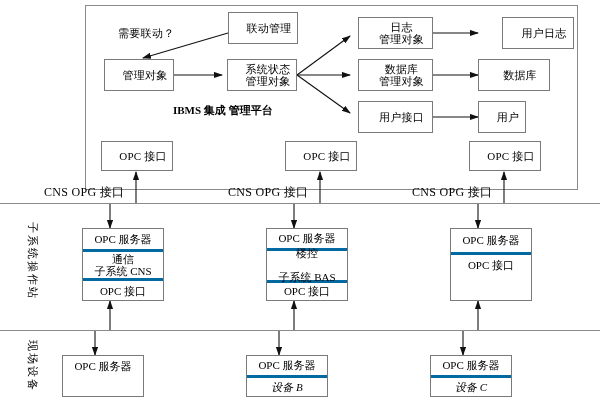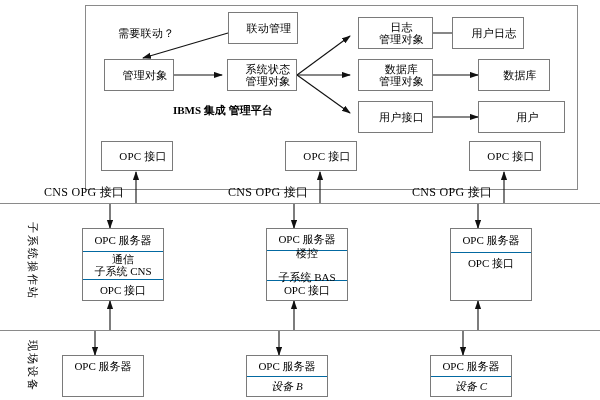--- a/index.html
+++ b/index.html
@@ -68,21 +68,21 @@
   }
   
   .unit{
     position:absolute;
     border:1px solid #7a7a7a;
     box-sizing:border-box;
     background:#ffffff;
     display:flex;flex-direction:column;
   }
   .unit .cell{
-    border-bottom:1px solid #0369a1;
+    border-bottom:3px solid #0369a1;
     display:flex;flex-direction:column;
     align-items:center;justify-content:center;
     text-align:center;
     font-size:11px;line-height:1.12;
     white-space:nowrap;
   }
   .unit .cell:last-child{border-bottom:none;}
   .ital{font-style:italic;}
   svg.ov{position:absolute;left:0;top:0;width:600px;height:400px;overflow:visible;}
 </style>
@@ -157,29 +157,29 @@
 
   <div class="box" style="left:358px;top:59px;width:75px;height:32px;">
     <span class="ln">数据库</span>
     <span class="ln">管理对象</span>
   </div>
 
   <div class="box" style="left:358px;top:101px;width:75px;height:32px;">
     <span class="ln">用户接口</span>
   </div>
 
-  <div class="box" style="left:452px;top:17px;width:72px;height:32px;">
+  <div class="box" style="left:502px;top:17px;width:72px;height:32px;">
     <span class="ln">用户日志</span>
   </div>
 
   <div class="box" style="left:478px;top:59px;width:72px;height:32px;">
     <span class="ln">数据库</span>
   </div>
 
-  <div class="box" style="left:478px;top:101px;width:87px;height:32px;align-items:center;">
+  <div class="box" style="left:478px;top:101px;width:48px;height:32px;align-items:center;">
     <span class="ln">用户</span>
   </div>
 
   <div class="platlabel" style="left:173px;top:104px;">
     <span class="ln">IBMS 集成</span>
     <span class="ln">管理平台</span>
   </div>
 
   <div class="box" style="left:101px;top:141px;width:72px;height:30px;">
     <span class="ln">OPC 接口</span>

